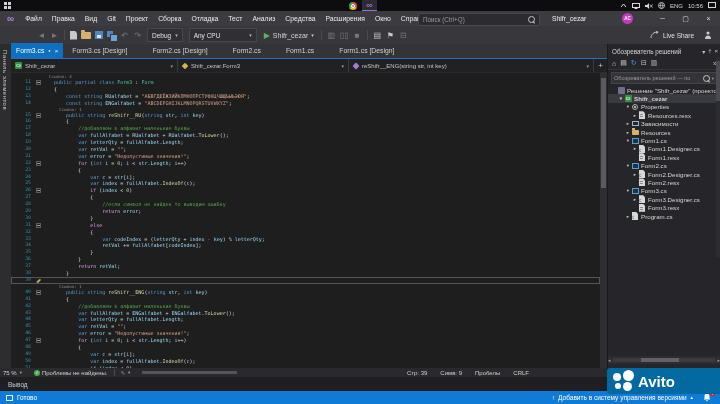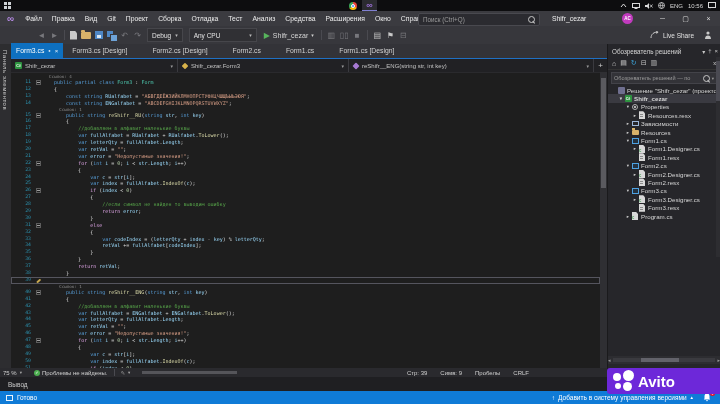--- a/index.html
+++ b/index.html
@@ -123,21 +123,21 @@
   .ti-doc{width:6px;height:8px;background:#d8d8d8;clip-path:polygon(0 0,70% 0,100% 25%,100% 100%,0 100%);}
   .ti-cs .mark{position:absolute;left:1px;bottom:0px;font-size:3.2px;font-weight:bold;color:#2e9440;}
   .ti-resx .mark{position:absolute;left:2px;top:3px;width:3px;height:3px;
        background:linear-gradient(#8a8a8a 0 1px,transparent 1px 2px,#8a8a8a 2px 3px);}
   .sescroll{position:absolute;left:0;bottom:27px;width:112px;height:8px;background:#2d2d31;display:flex;align-items:center;color:#9a9a9a;font-size:5px;}
   .sescroll .tr{flex:1;height:4px;background:#3a3a3f;margin:0 2px;position:relative;}
   .sescroll .th{position:absolute;left:28px;width:38px;height:4px;background:#62626a;}
   .sevscroll{position:absolute;right:0;top:13px;width:4px;height:200px;background:#2d2d31;}
   .sevscroll i{position:absolute;left:0;top:4px;width:4px;height:40px;background:#4a4a52;display:block;}
   
-  .avito{position:absolute;right:0;top:368px;width:113px;height:26px;background:#6d28d9;border-radius:3px 0 0 3px;display:flex;align-items:center;z-index:5;}
+  .avito{position:absolute;right:0;top:368px;width:113px;height:26px;background:#0369a1;border-radius:3px 0 0 3px;display:flex;align-items:center;z-index:5;}
   .alogo{position:relative;width:26px;height:22px;margin-left:5px;}
   .alogo i{position:absolute;border-radius:50%;background:#fff;}
   .alogo .a1{left:1px;top:3px;width:8px;height:8px;}
   .alogo .a2{left:11px;top:0px;width:11px;height:11px;}
   .alogo .a3{left:3px;top:13px;width:6px;height:6px;}
   .alogo .a4{left:11px;top:12px;width:9px;height:9px;}
   .atext{color:#fff;font-size:15px;font-weight:bold;letter-spacing:0;}
 </style>
 </head>
 <body>

